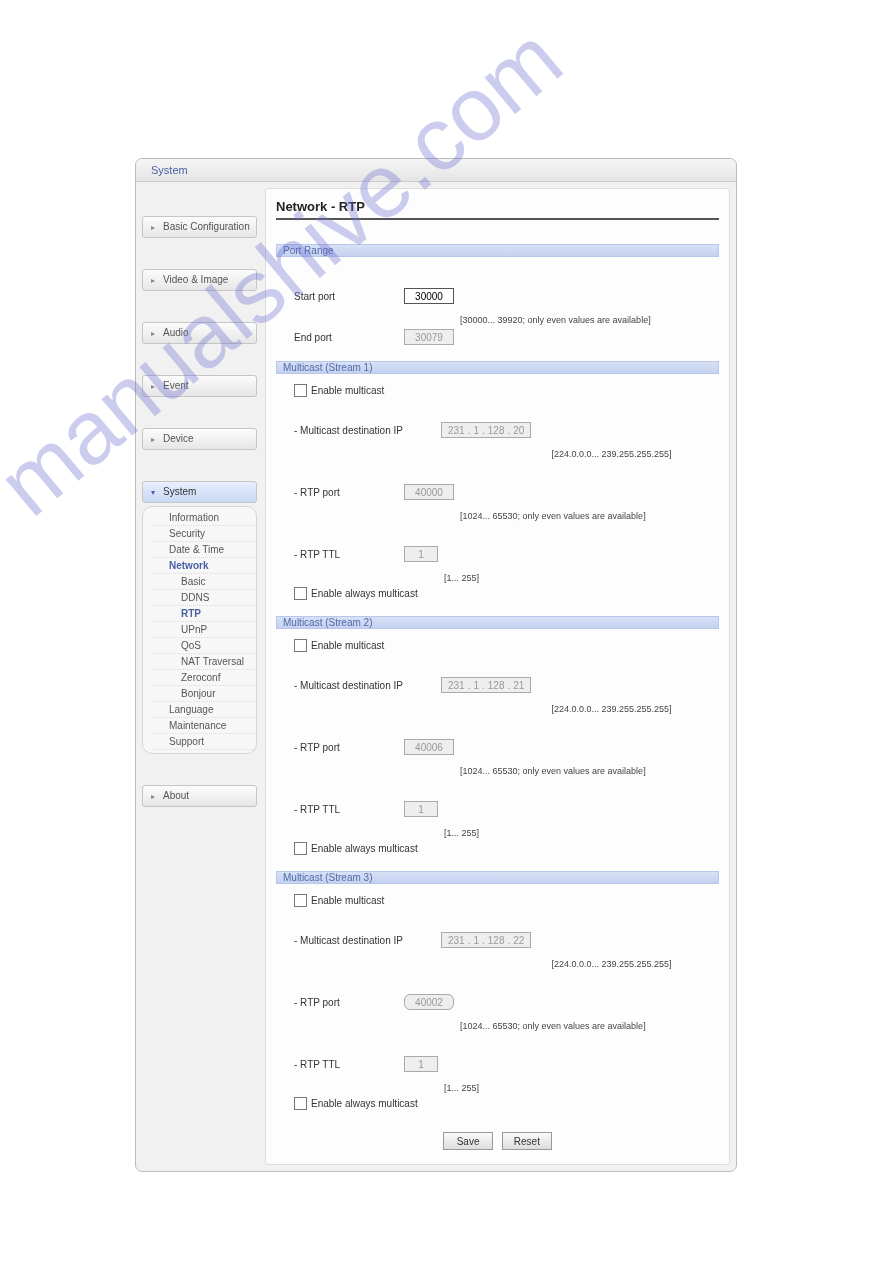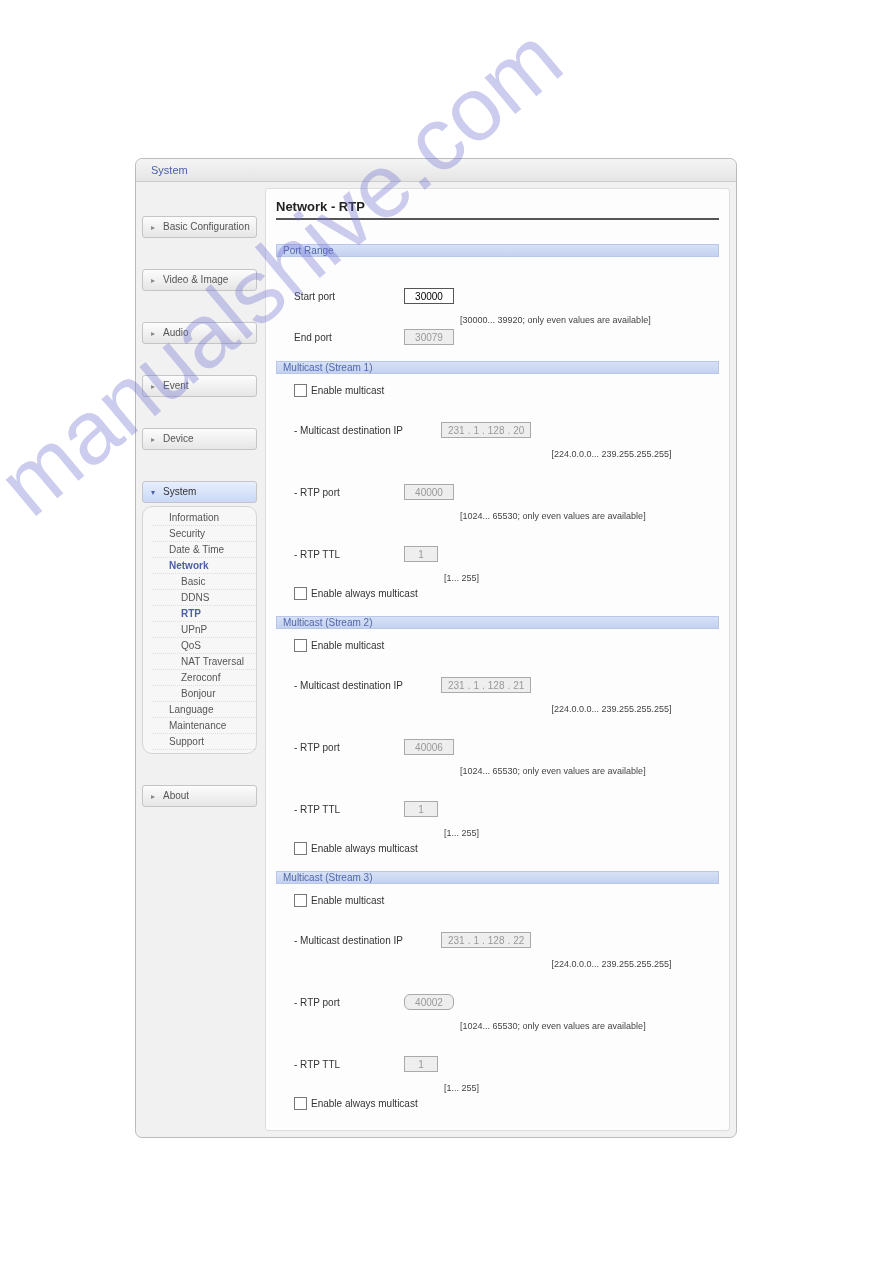--- a/index.html
+++ b/index.html
@@ -322,15 +322,19 @@
           <span class="lab-sub">RTP TTL</span>
           <input class="val" style="width: 26px;" disabled="" value="1">
           <span class="hint">[1... 255]</span>
         </div>
         <div class="cb-row">
           <span class="cb"></span>
           <span>Enable always multicast</span>
         </div>
       </div>
 
+      <div class="btn-row">
+        <button class="btn">Save</button>
+        <button class="btn">Reset</button>
+      </div>
     </div>
   </div>
 </div>
 
 </body></html>

